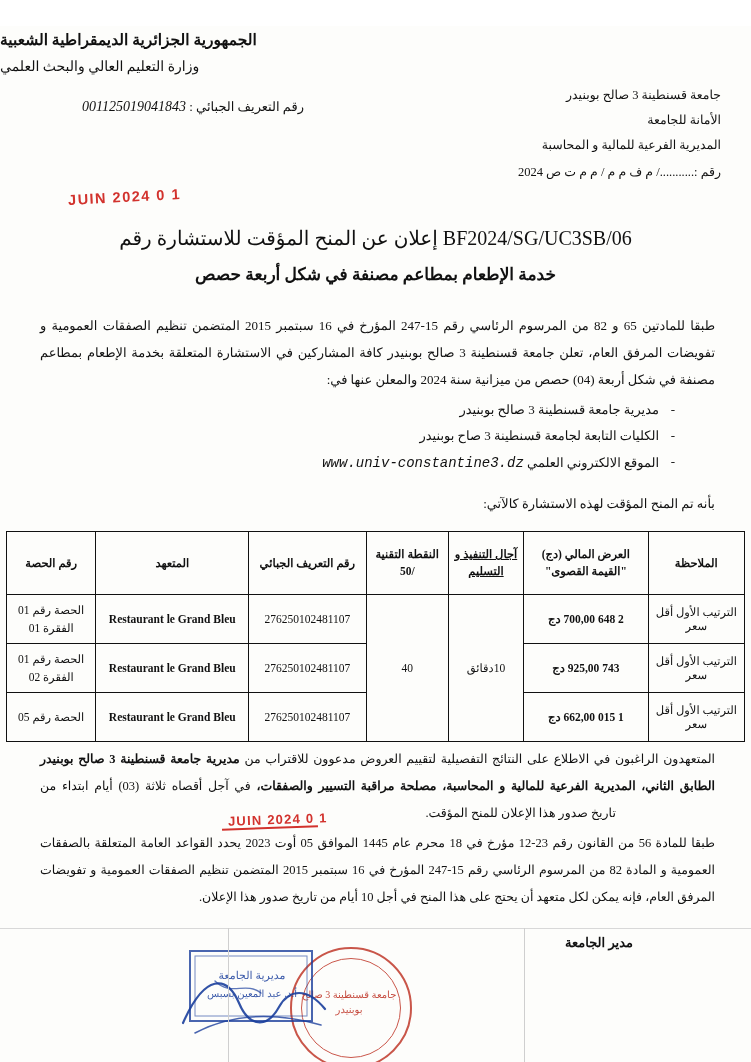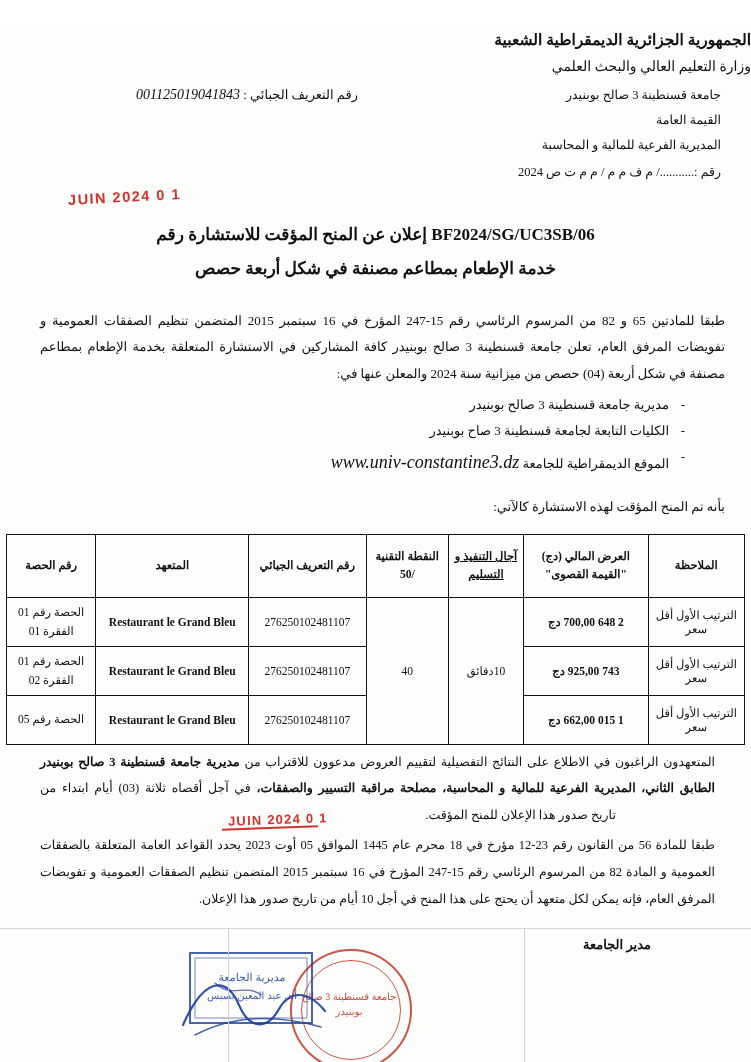--- a/index.html
+++ b/index.html
@@ -17,21 +17,21 @@
   }
   .page {
     position: relative;
     width: 751px;
     height: 1062px;
     background: #fdfdfb;
   }
 
   
   .hdr-center {
-    text-align: right;
+    text-align: left;
     margin-top: 26px;
     line-height: 1.8;
   }
   .hdr-center .l1 {
     font-size: 15.5px;
     font-weight: bold;
     letter-spacing: 0px;
   }
   .hdr-center .l2 {
     font-size: 14px;
@@ -45,25 +45,26 @@
     align-items: flex-start;
     padding: 4px 30px 0 28px;
   }
   .hdr-right {
     text-align: right;
     font-size: 12.5px;
     line-height: 2.0;
     width: 300px;
   }
   .hdr-left {
-    text-align: right;
+    text-align: center;
     font-size: 13px;
     width: 330px;
     padding-top: 4px;
     direction: rtl;
+    margin-top: 12px;
   }
   .nif-line {
     white-space: nowrap;
   }
   .nif-num {
     font-family: "Liberation Serif", serif;
     font-size: 14px;
     font-style: italic;
   }
   .ref-line {
@@ -103,37 +104,37 @@
     background: #d2322d;
     transform: rotate(-2deg);
   }
 
   
   .title-block {
     text-align: center;
     margin-top: 34px;
   }
   .title-1 {
-    font-size: 17px;
-    font-weight: bold;
+    font-size: 20px;
+    font-weight: normal;
     line-height: 1.9;
   }
   .title-1 .lat {
     font-family: "Liberation Serif", serif;
   }
   .title-2 {
     font-size: 17px;
     font-weight: bold;
     line-height: 1.9;
     margin-top: 2px;
   }
 
   
   .body-wrap {
-    padding: 0 26px 0 40px;
+    padding: 0 36px 0 40px;
     margin-top: 22px;
   }
   p.para {
     font-size: 13px;
     line-height: 2.05;
     text-align: justify;
     margin: 0 0 4px 0;
   }
   ul.dashlist {
     list-style: none;
@@ -146,22 +147,22 @@
     position: relative;
     padding-right: 16px;
   }
   ul.dashlist li::before {
     content: "-";
     position: absolute;
     right: 0;
     top: 0;
   }
   .url {
-    font-family: Liberation Serif, serif;
-    font-size: 18px;
+    font-family: Liberation Mono, monospace;
+    font-size: 14px;
     font-style: italic;
     direction: ltr;
     display: inline-block;
   }
   .after-list {
     font-size: 13px;
     line-height: 2.0;
     margin-top: 14px;
   }
 
@@ -219,21 +220,21 @@
   .b { font-weight: bold; }
 
   
   .sig-area {
     position: relative;
     margin-top: 24px;
     height: 130px;
   }
   .sig-label {
     position: absolute;
-    right: 100px;
+    right: 118px;
     top: 0;
     font-size: 13px;
     font-weight: bold;
   }
   .stamp-circle {
     position: absolute;
     left: 290px;
     top: 12px;
     width: 118px;
     height: 118px;
@@ -309,21 +310,21 @@
 <div class="page">
 
   <div class="hdr-center">
     <div class="l1">الجمهورية الجزائرية الديمقراطية الشعبية</div>
     <div class="l2">وزارة التعليم العالي والبحث العلمي</div>
   </div>
 
   <div class="hdr-row">
     <div class="hdr-right">
       <div>جامعة قسنطينة 3  صالح بوبنيدر</div>
-      <div>القيمة العامة</div>
+      <div>الأمانة للجامعة</div>
       <div>المديرية الفرعية للمالية و المحاسبة</div>
       <div class="ref-line">
         <span>رقم :.........../ م ف م م / م م ت ص 2024</span>
       </div>
     </div>
 
     <div class="hdr-left">
       <div class="nif-line">
         <span>رقم التعريف الجبائي :</span>
         <span class="nif-num">001125019041843</span>
@@ -340,21 +341,21 @@
     </div>
     <div class="title-2">خدمة الإطعام بمطاعم مصنفة   في شكل أربعة حصص</div>
   </div>
 
   <div class="body-wrap">
     <p class="para">طبقا للمادتين 65 و 82 من المرسوم الرئاسي رقم 15-247 المؤرخ في 16 سبتمبر 2015 المتضمن تنظيم الصفقات العمومية و تفويضات المرفق العام، تعلن جامعة قسنطينة 3 صالح بوبنيدر كافة المشاركين في الاستشارة المتعلقة بخدمة الإطعام بمطاعم مصنفة في شكل أربعة  (04) حصص من ميزانية سنة 2024 والمعلن عنها في:</p>
     <ul class="dashlist">
       <li>مديرية جامعة قسنطينة 3 صالح بوبنيدر</li>
       <li>الكليات التابعة لجامعة قسنطينة 3 صاح بوبنيدر</li>
       <li>
-        <span>الموقع الديمقراطية للجامعة</span>
+        <span>الموقع الالكتروني العلمي</span>
         <span class="url">www.univ-constantine3.dz</span>
       </li>
     </ul>
     <div class="after-list">بأنه تم المنح المؤقت لهذه الاستشارة كالآتي:</div>
   </div>
 
   <div class="tbl-wrap">
     <table class="grid">
       <thead>
         <tr>

